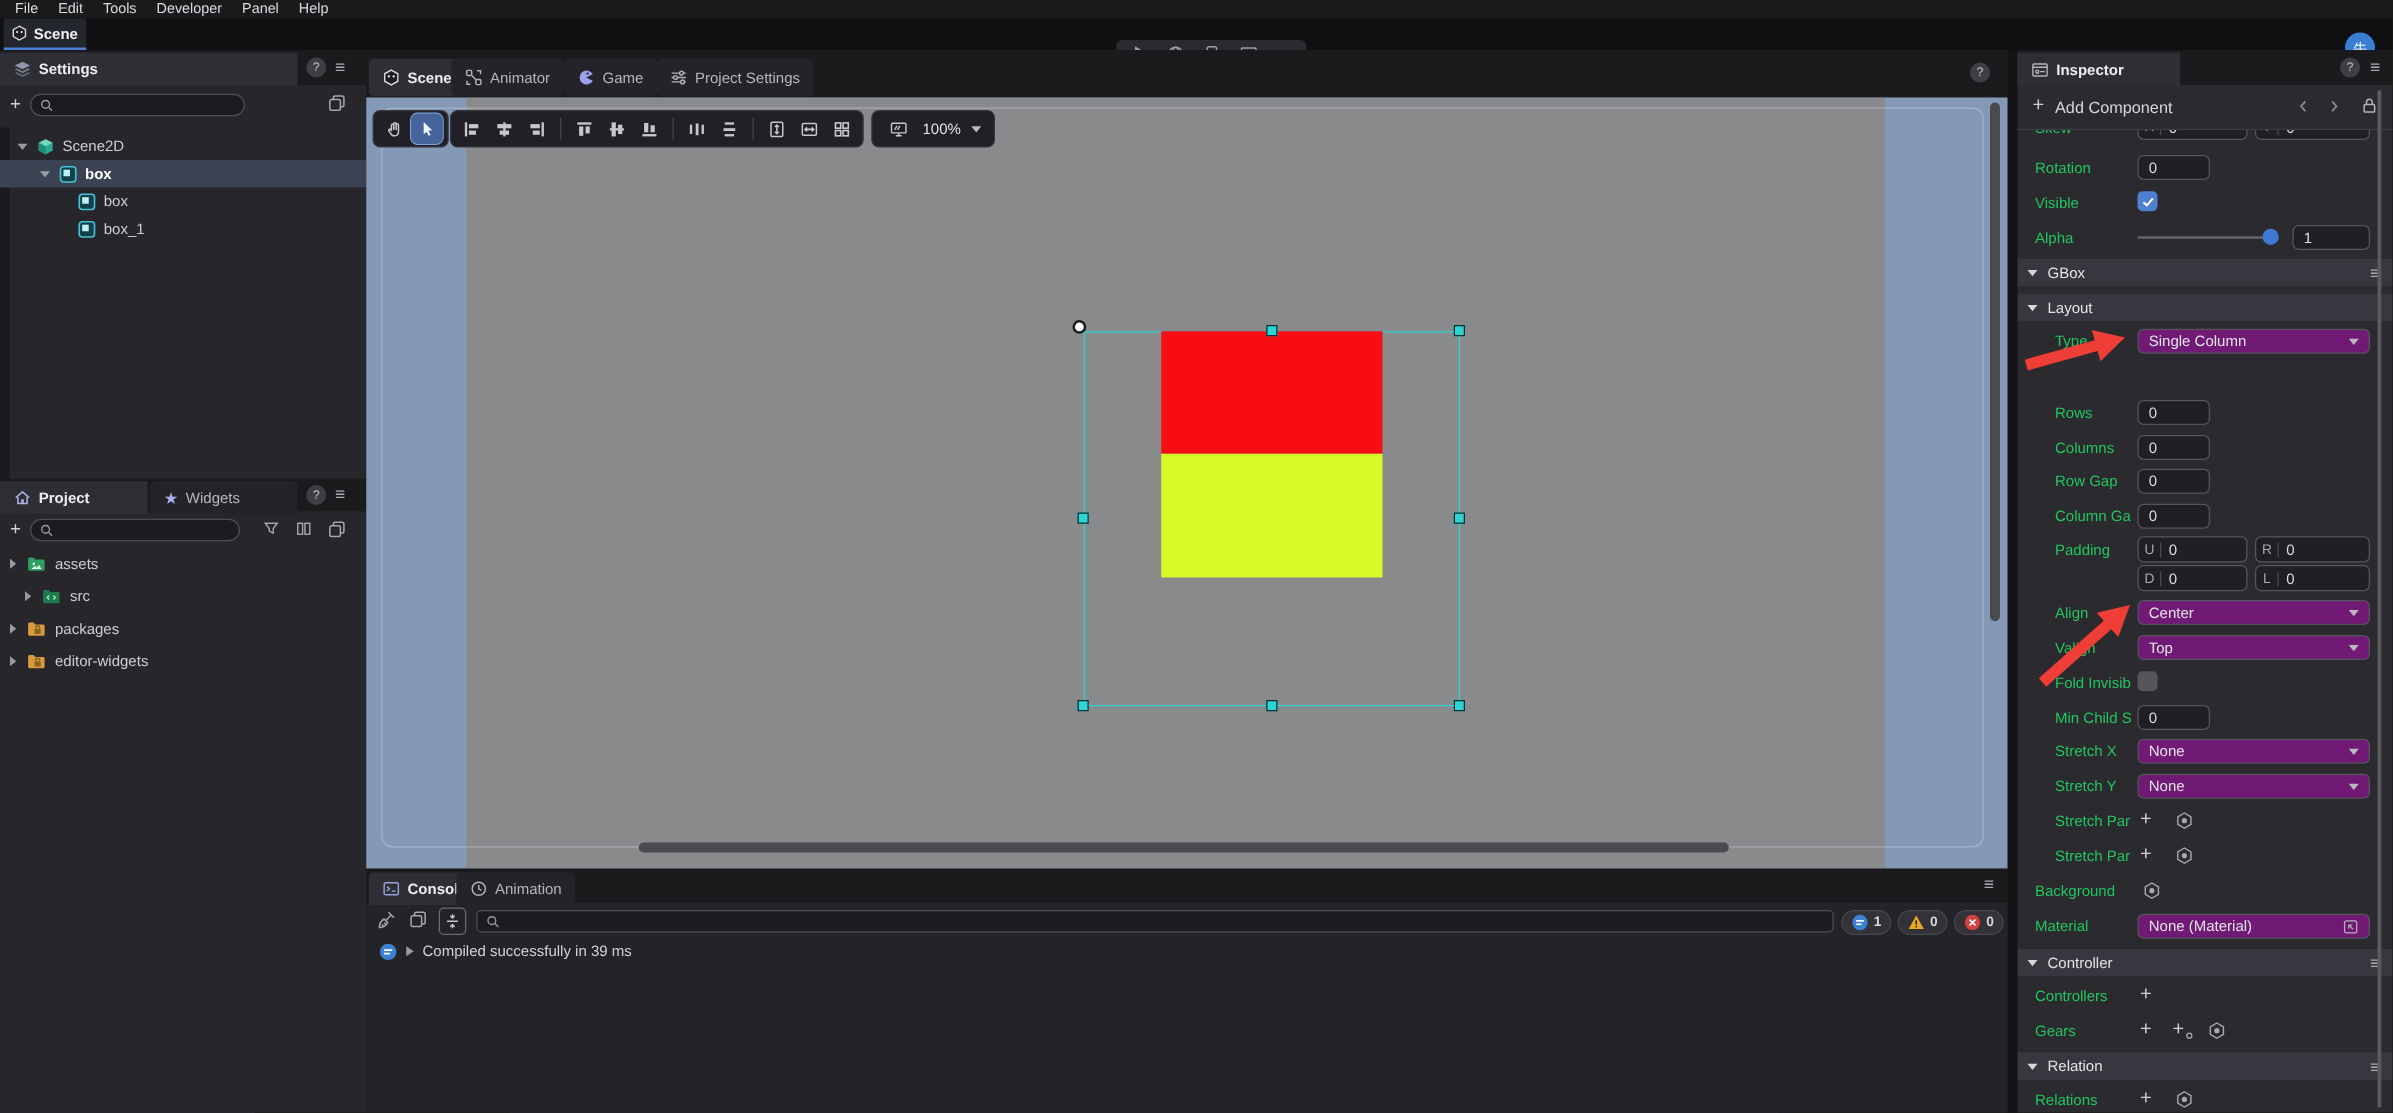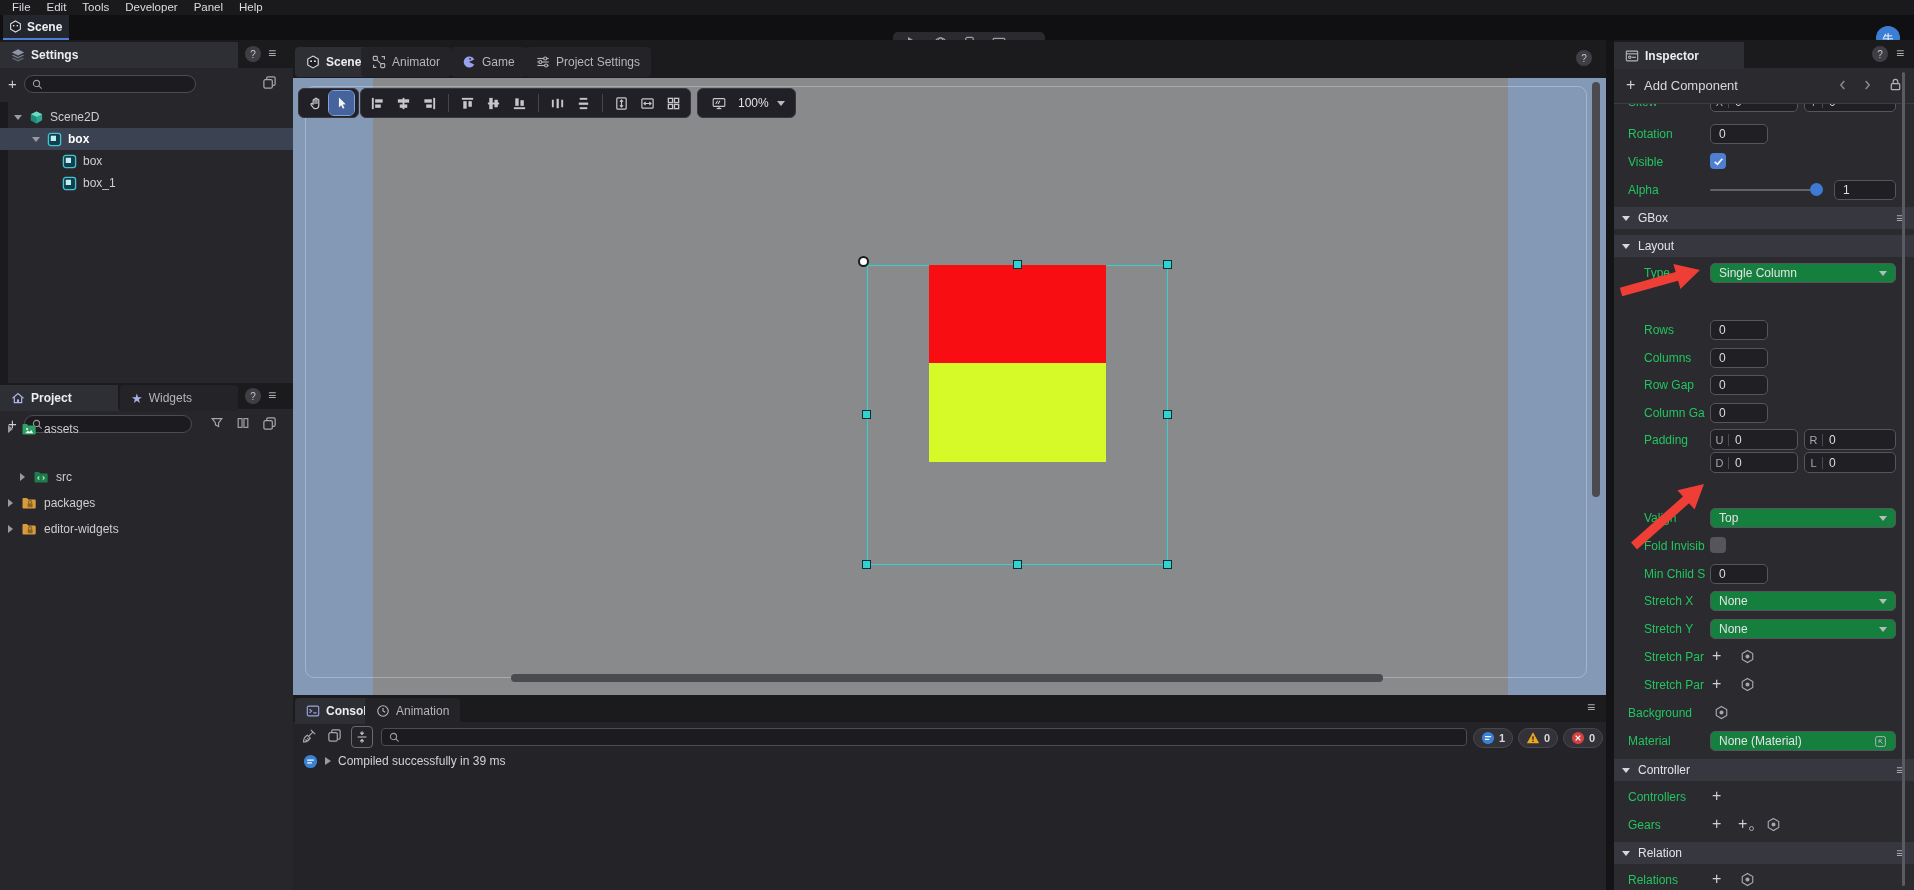--- a/index.html
+++ b/index.html
@@ -44,21 +44,21 @@
   
   .console{left:0;top:655px;width:1313px;height:195px;background:#242428;}
   .badge{height:20px;border-radius:10px;background:#323238;border:1px solid #47474d;display:flex;align-items:center;gap:4px;padding:0 7px;font-size:11px;color:#d8d8dc;font-weight:bold;}
   
   .inspector{left:1614px;top:40px;width:300px;height:850px;background:#2a2a2f;}
   .icontent{position:absolute;left:0;top:64px;width:300px;height:786px;overflow:hidden;}
   .irow{position:absolute;left:0;width:300px;height:28px;}
   .ilbl{position:absolute;left:30px;top:50%;transform:translateY(-50%);font-size:12px;color:#22c55e;white-space:nowrap;}
   .ilbl.l1{left:14px;}
   .num{position:absolute;left:96px;top:4px;width:58px;height:20px;background:#1f1f24;border:1px solid #55555c;border-radius:5px;color:#dedee2;font-size:12px;display:flex;align-items:center;padding-left:8px;}
-  .dd{position:absolute;left:96px;top:4px;width:186px;height:20px;background:#15803d;border:1px solid #55555c;border-radius:5px;color:#e2e2e6;font-size:12px;display:flex;align-items:center;justify-content:space-between;padding:0 8px;}
+  .dd{position:absolute;left:96px;top:4px;width:186px;height:20px;background:#701a75;border:1px solid #55555c;border-radius:5px;color:#e2e2e6;font-size:12px;display:flex;align-items:center;justify-content:space-between;padding:0 8px;}
   .caret{width:0;height:0;border-left:4.5px solid transparent;border-right:4.5px solid transparent;border-top:5px solid #b9b9bf;}
   .pinp{position:absolute;top:3px;height:21px;background:#1f1f24;border:1px solid #55555c;border-radius:5px;display:flex;align-items:center;font-size:12px;color:#dedee2;}
   .pfx{width:18px;text-align:center;color:#a8a8ae;border-right:1px solid #4a4a50;margin-right:6px;font-size:11px;}
   .cb{position:absolute;left:96px;top:5px;width:16px;height:16px;border-radius:4px;background:#55555b;}
   .cb.on{background:#4e7fd0;display:flex;align-items:center;justify-content:center;}
   .sect{position:absolute;left:0;width:300px;height:22px;background:#37383f;display:flex;align-items:center;gap:8px;padding-left:8px;font-size:12px;color:#e2e3e6;}
   .hexico{color:#a9a9af;}
   .arrow-svg{position:absolute;left:0;top:0;pointer-events:none;}
   .arrow{fill:#ee3e35;}
 </style>
@@ -227,21 +227,21 @@
         </svg>
     </span>
     <span class="abs icobtn" style="left:262px;top:7px;">
       <svg width="15" height="15" viewBox="0 0 16 16" fill="none" stroke="#a6a6ac" stroke-width="1.3">
           <rect x="5" y="2" width="9" height="9" rx="1.5"></rect>
           <rect x="2" y="5" width="9" height="9" rx="1.5" fill="#27272b"></rect>
         </svg>
     </span>
   </div>
 
-  <div class="treerow" style="top:376px;height:26px;text-align:center;">
+  <div class="treerow" style="top:398px;height:26px;text-align:center;">
     <span style="margin-left:8px;width:0;height:0;border-top:4.5px solid transparent;border-bottom:4.5px solid transparent;border-left:5.5px solid #9a9aa2;"></span>
     <span style="margin-left:8px;">
       <svg width="16" height="16" viewBox="0 0 16 16">
           <path d="M1.5 4.2c0-.7.5-1.2 1.2-1.2h3.2l1.4 1.6h6.2c.7 0 1.2.5 1.2 1.2v6.6c0 .7-.5 1.2-1.2 1.2H2.7c-.7 0-1.2-.5-1.2-1.2Z" fill="#2e9e62"></path>
           <circle cx="6" cy="8" r="1" fill="#eafff2"></circle>
           <path d="M4.3 12.2 6.8 9.6l1.5 1.5 2-2.1 1.9 3.2Z" fill="#eafff2"></path>
         </svg>
     </span>
     <span style="margin-left:7px;">assets</span>
   </div>
@@ -674,20 +674,27 @@
       <div class="pinp" style="left:96px;width:88px;">
         <span class="pfx">D</span>
         <span>0</span>
       </div>
       <div class="pinp" style="left:190px;width:92px;">
         <span class="pfx">L</span>
         <span>0</span>
       </div>
     </div>
 
+    <div class="irow" style="top:372px;">
+      <span class="ilbl">Align</span>
+      <div class="dd">
+        <span>Center</span>
+        <span class="caret"></span>
+      </div>
+    </div>
 
     <div class="irow" style="top:400px;">
       <span class="ilbl">Valign</span>
       <div class="dd">
         <span>Top</span>
         <span class="caret"></span>
       </div>
     </div>
 
     <div class="irow" style="top:428px;">

